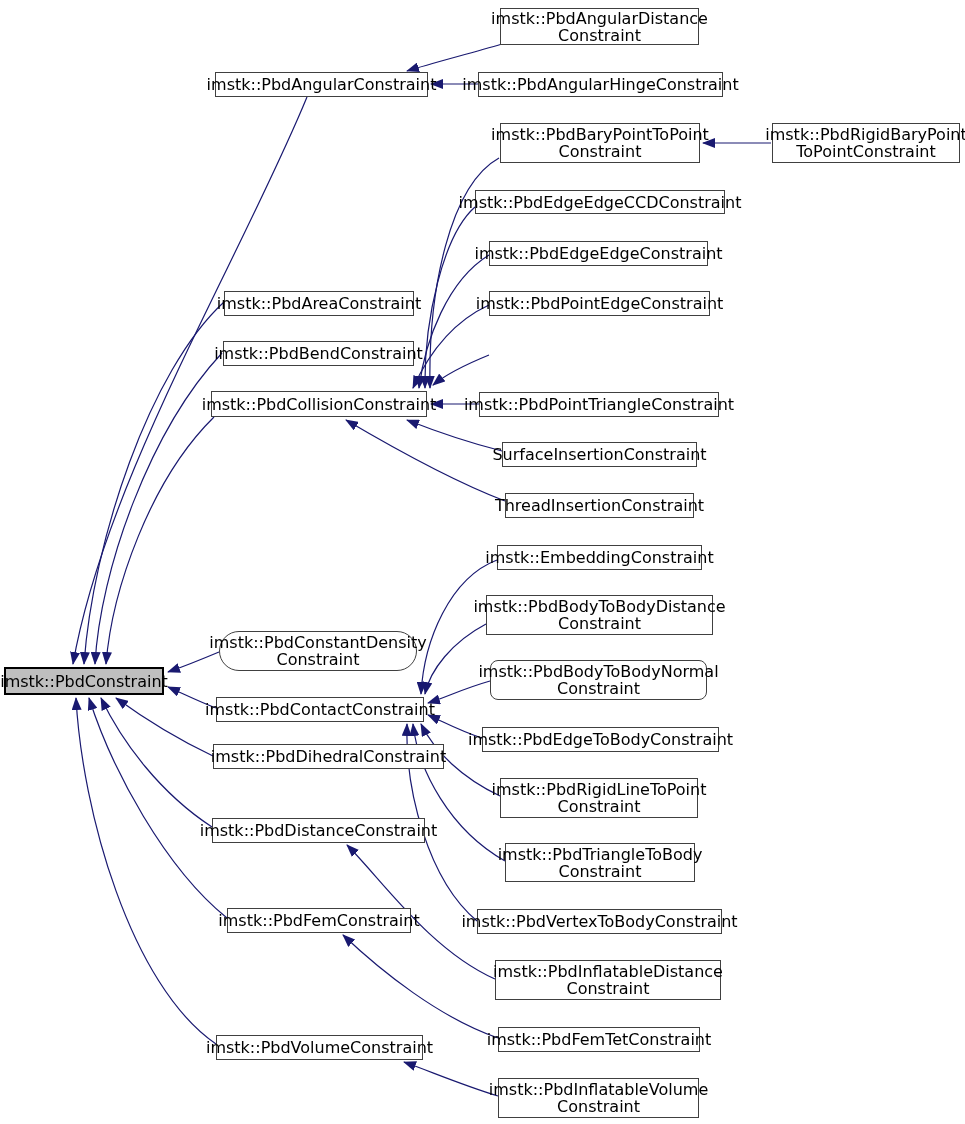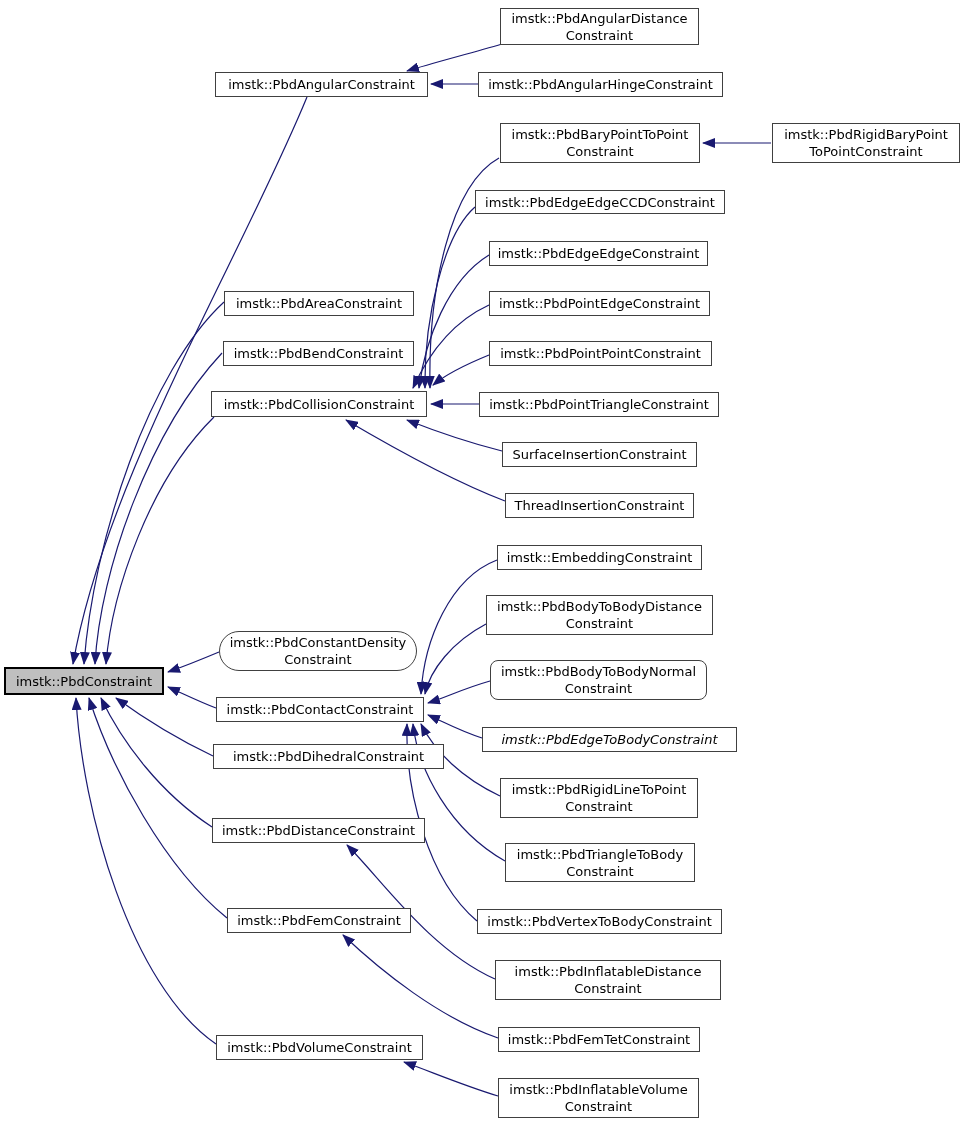--- a/index.html
+++ b/index.html
@@ -10,21 +10,21 @@
     font-family:"DejaVu Sans", sans-serif;
     overflow:hidden;
   }
   #edges { position:absolute; left:0; top:0; width:965px; height:1124px; }
   .node {
     position:absolute;
     box-sizing:border-box;
     display:flex; align-items:center; justify-content:center;
     text-align:center;
     white-space:pre-line;
-    font-size:13px; line-height:17px;
+    font-size:16px; line-height:17px;
     color:#000000;
     background:#ffffff;
     border:1px solid #404040;
     cursor:pointer;
   }
   .node.highlight {
     background:#bfbfbf;
     border:2px solid #000000;
     cursor:default;
   }
@@ -86,35 +86,34 @@
   <div class="node" style="left:478px;top:72px;width:245px;height:25px;">imstk::PbdAngularHingeConstraint</div>
   <div class="node" style="left:500px;top:123px;width:200px;height:40px;">imstk::PbdBaryPointToPoint
 Constraint</div>
   <div class="node" style="left:772px;top:123px;width:188px;height:40px;">imstk::PbdRigidBaryPoint
 ToPointConstraint</div>
   <div class="node" style="left:475px;top:190px;width:250px;height:24px;">imstk::PbdEdgeEdgeCCDConstraint</div>
   <div class="node" style="left:489px;top:241px;width:219px;height:25px;">imstk::PbdEdgeEdgeConstraint</div>
   <div class="node" style="left:224px;top:291px;width:190px;height:25px;">imstk::PbdAreaConstraint</div>
   <div class="node" style="left:489px;top:291px;width:221px;height:25px;">imstk::PbdPointEdgeConstraint</div>
   <div class="node" style="left:223px;top:341px;width:191px;height:25px;">imstk::PbdBendConstraint</div>
-  <div class="node" style="left:489px;top:341px;width:223px;height:25px;">imstk::PbdPointPointConstraint</div>
   <div class="node" style="left:211px;top:391px;width:216px;height:26px;">imstk::PbdCollisionConstraint</div>
   <div class="node" style="left:479px;top:392px;width:240px;height:25px;">imstk::PbdPointTriangleConstraint</div>
   <div class="node" style="left:502px;top:442px;width:195px;height:25px;">SurfaceInsertionConstraint</div>
   <div class="node" style="left:505px;top:493px;width:189px;height:25px;">ThreadInsertionConstraint</div>
   <div class="node" style="left:497px;top:545px;width:205px;height:25px;">imstk::EmbeddingConstraint</div>
   <div class="node" style="left:486px;top:595px;width:227px;height:40px;">imstk::PbdBodyToBodyDistance
 Constraint</div>
   <div class="node" style="left:219px;top:631px;width:198px;height:40px;border-radius:20px;">imstk::PbdConstantDensity
 Constraint</div>
   <div class="node" style="left:490px;top:660px;width:217px;height:40px;border-radius:8px;">imstk::PbdBodyToBodyNormal
 Constraint</div>
   <div class="node highlight" style="left:4px;top:667px;width:160px;height:28px;">imstk::PbdConstraint</div>
   <div class="node" style="left:216px;top:697px;width:208px;height:25px;">imstk::PbdContactConstraint</div>
-  <div class="node" style="left:482px;top:727px;width:255px;height:25px;font-style:italic;">imstk::PbdEdgeToBodyConstraint</div>
+  <div class="node" style="left:482px;top:727px;width:237px;height:25px;">imstk::PbdEdgeToBodyConstraint</div>
   <div class="node" style="left:213px;top:744px;width:231px;height:25px;">imstk::PbdDihedralConstraint</div>
   <div class="node" style="left:500px;top:778px;width:198px;height:40px;">imstk::PbdRigidLineToPoint
 Constraint</div>
   <div class="node" style="left:212px;top:818px;width:213px;height:25px;">imstk::PbdDistanceConstraint</div>
   <div class="node" style="left:505px;top:843px;width:190px;height:39px;">imstk::PbdTriangleToBody
 Constraint</div>
   <div class="node" style="left:227px;top:908px;width:184px;height:25px;">imstk::PbdFemConstraint</div>
   <div class="node" style="left:477px;top:909px;width:245px;height:25px;">imstk::PbdVertexToBodyConstraint</div>
   <div class="node" style="left:495px;top:960px;width:226px;height:40px;">imstk::PbdInflatableDistance
 Constraint</div>

